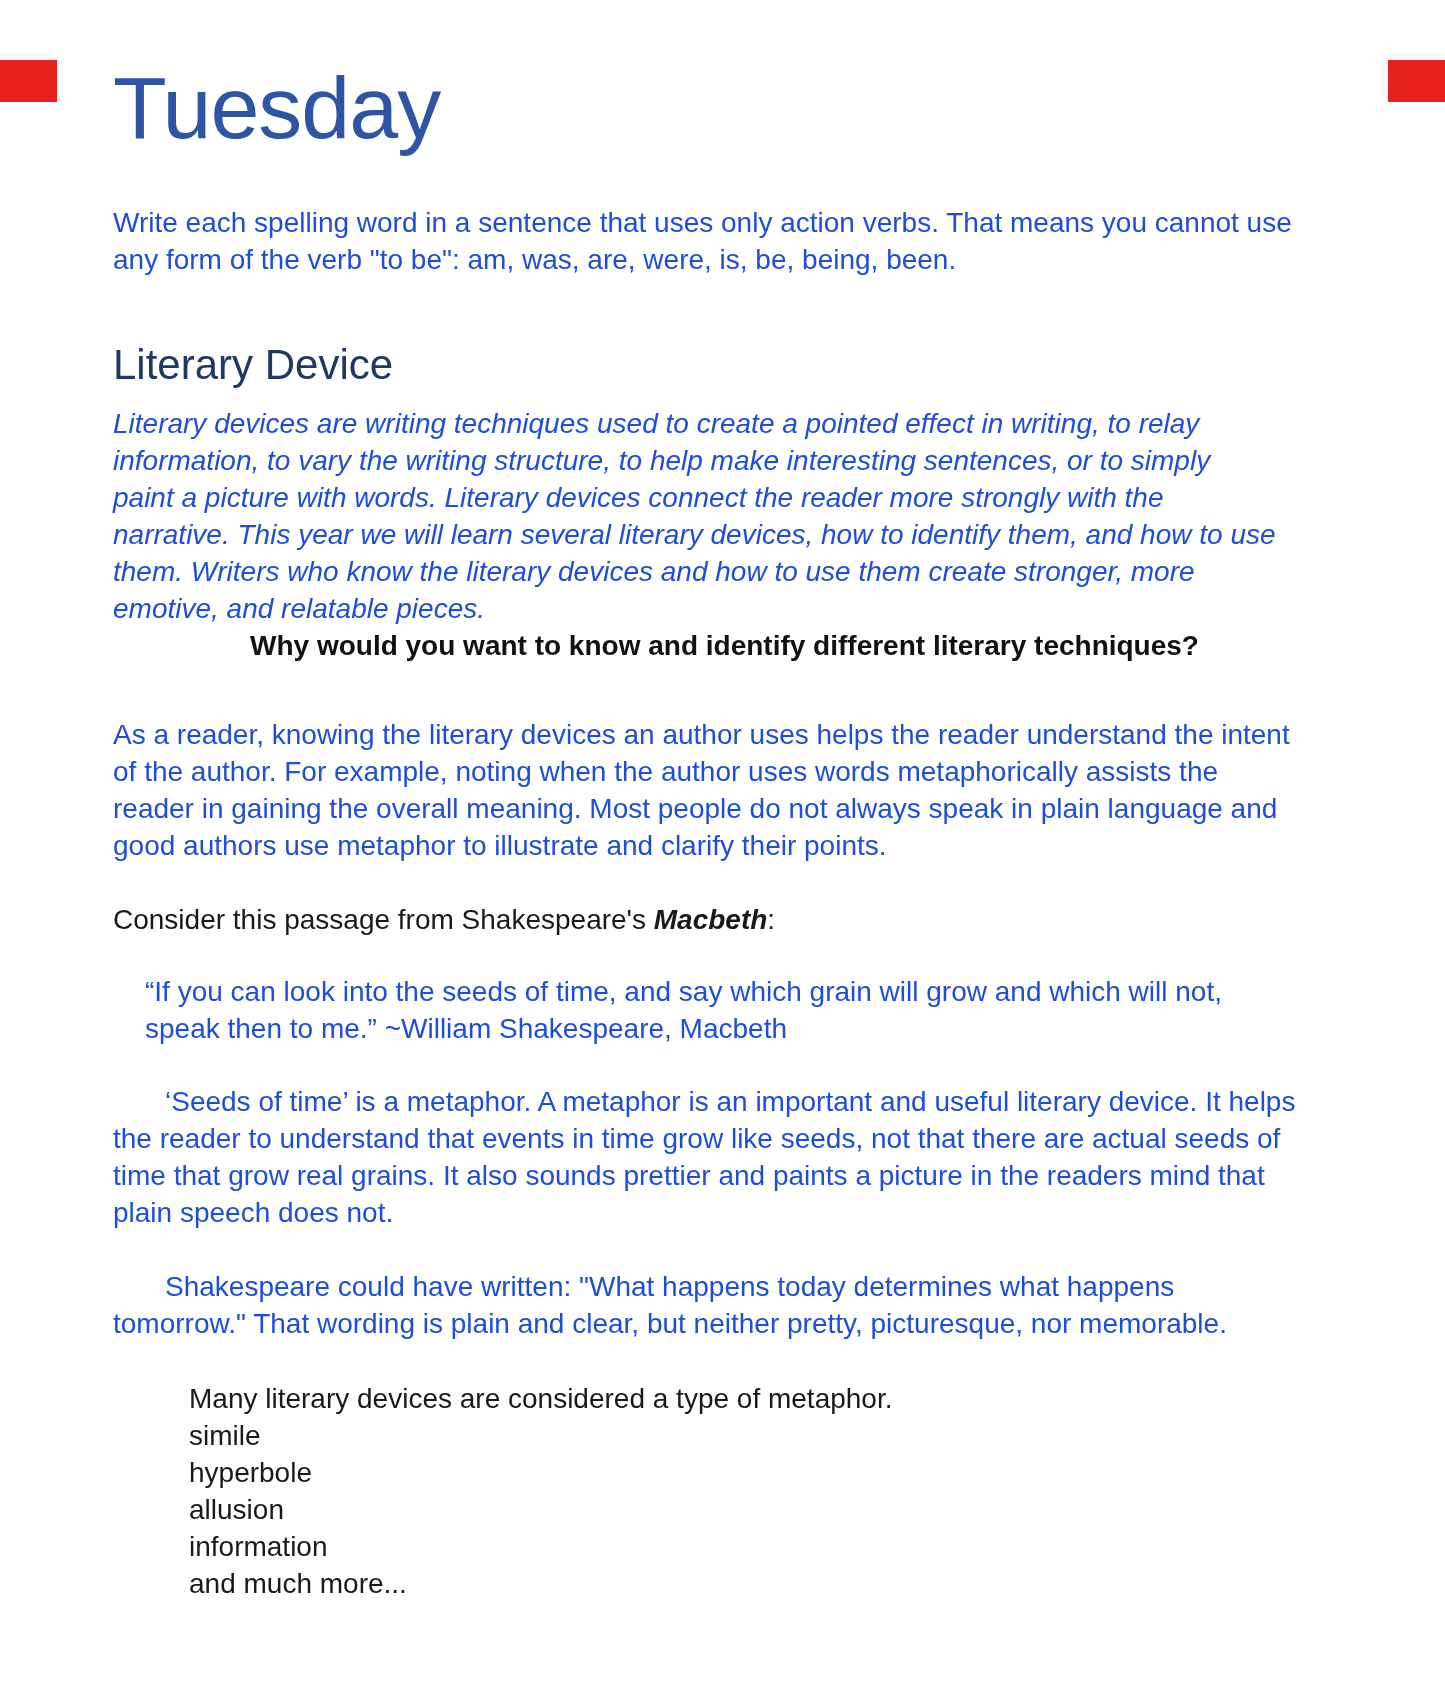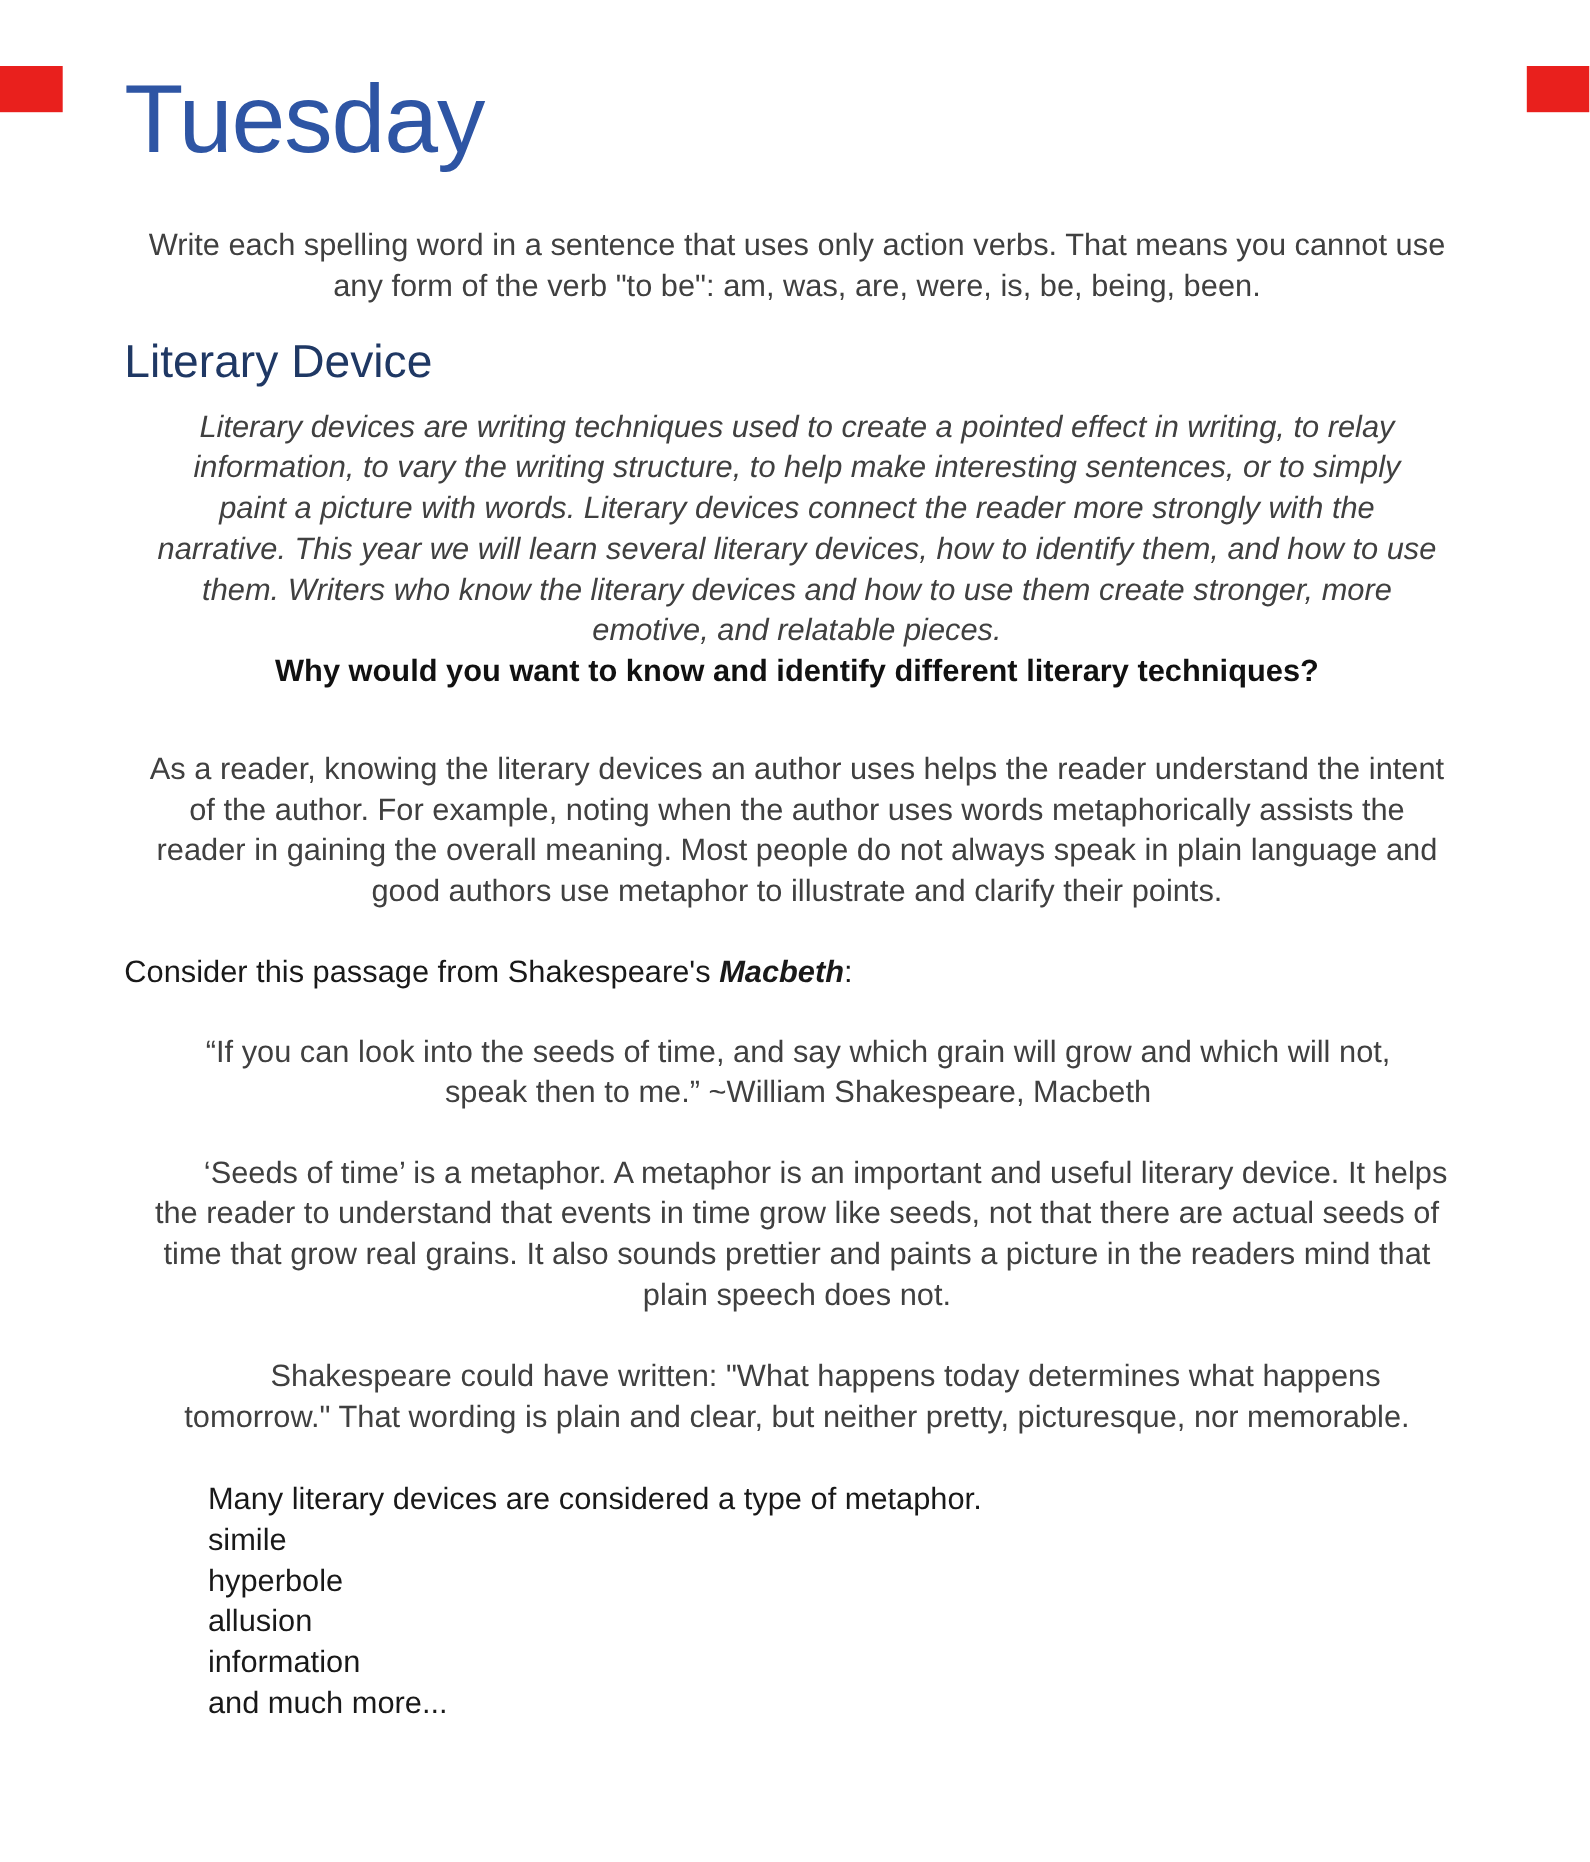--- a/index.html
+++ b/index.html
@@ -34,26 +34,25 @@
     font-size: 88px;
     line-height: 96px;
     font-weight: 400;
     color: #2e55a4;
     letter-spacing: -1px;
   }
   .para {
     font-size: 28px;
     line-height: 37px;
     white-space: pre-line;
-    color: #404040;
-    text-align: center;
+    color: #1d4ed8;
   }
   .intro { margin-top: 48px; }
   .section-heading {
-    margin-top: 26px;
+    margin-top: 62px;
     font-size: 42px;
     line-height: 50px;
     font-weight: 400;
     color: #1f3864;
   }
   .section-body { margin-top: 15px; font-style: italic; }
   .question {
     font-size: 28px;
     line-height: 37px;
     font-weight: 700;

